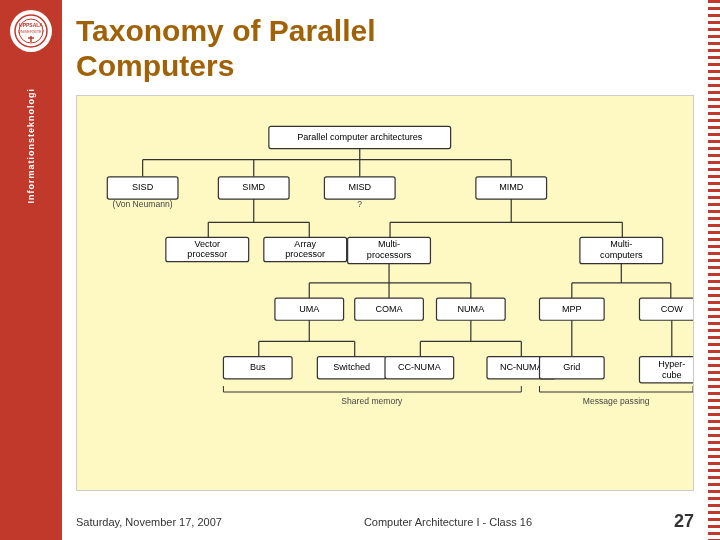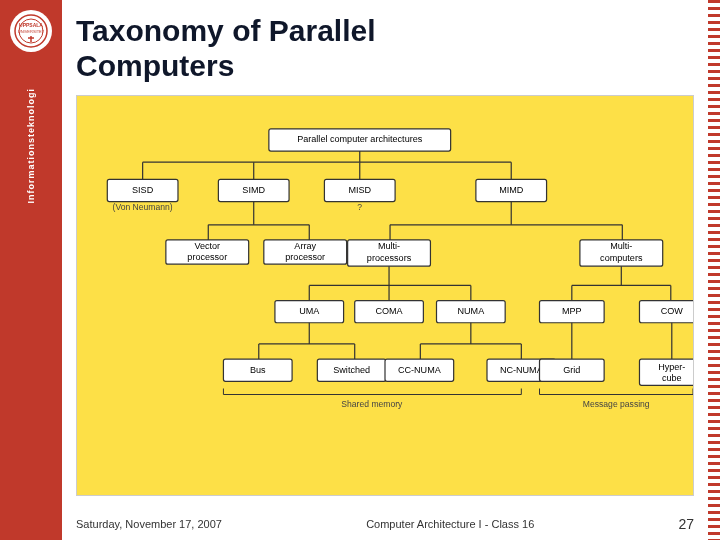--- a/index.html
+++ b/index.html
@@ -77,45 +77,45 @@
     #main {
       flex: 1;
       display: flex;
       flex-direction: column;
       padding: 14px 14px 8px 14px;
     }
 
     #title {
       font-size: 30px;
       font-weight: bold;
-      color: #0f172a;
+      color: #a16207;
       line-height: 1.15;
       margin-bottom: 12px;
     }
 
     #diagram-area {
       flex: 1;
-      background: #fde047;
+      background: #fef9c3;
       position: relative;
       border: 1px solid #ccc;
       overflow: hidden;
     }
 
     #footer {
       display: flex;
       justify-content: space-between;
       align-items: center;
       margin-top: 20px;
       font-size: 11px;
       color: #333;
     }
 
     #page-number {
-      font-size: 14px;
-      font-weight: normal;
+      font-size: 18px;
+      font-weight: bold;
     }
 
     
     #diagram-svg {
       width: 100%;
       height: 100%;
     }
 
     .node-box {
       fill: #fff;

